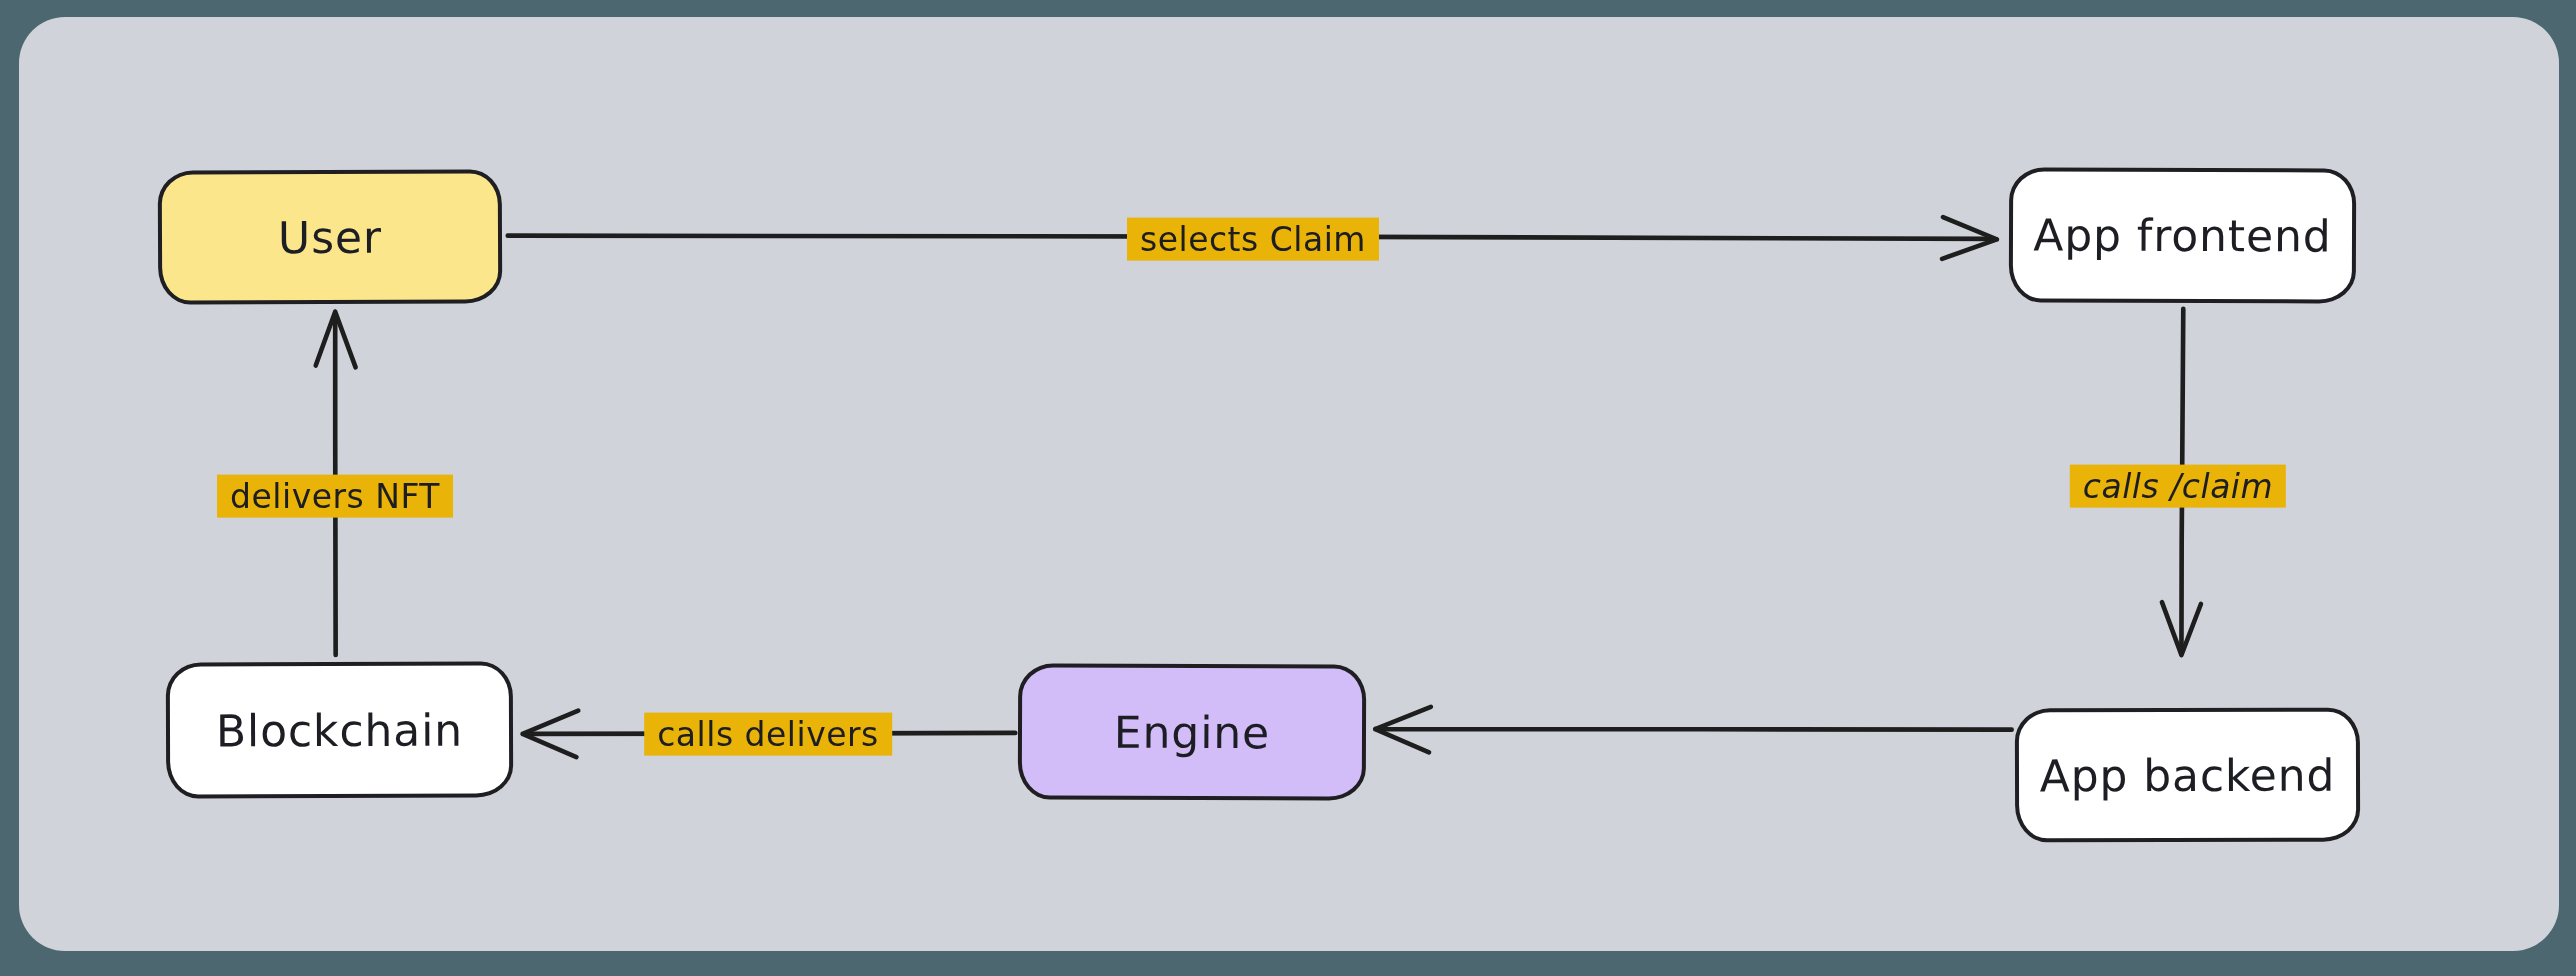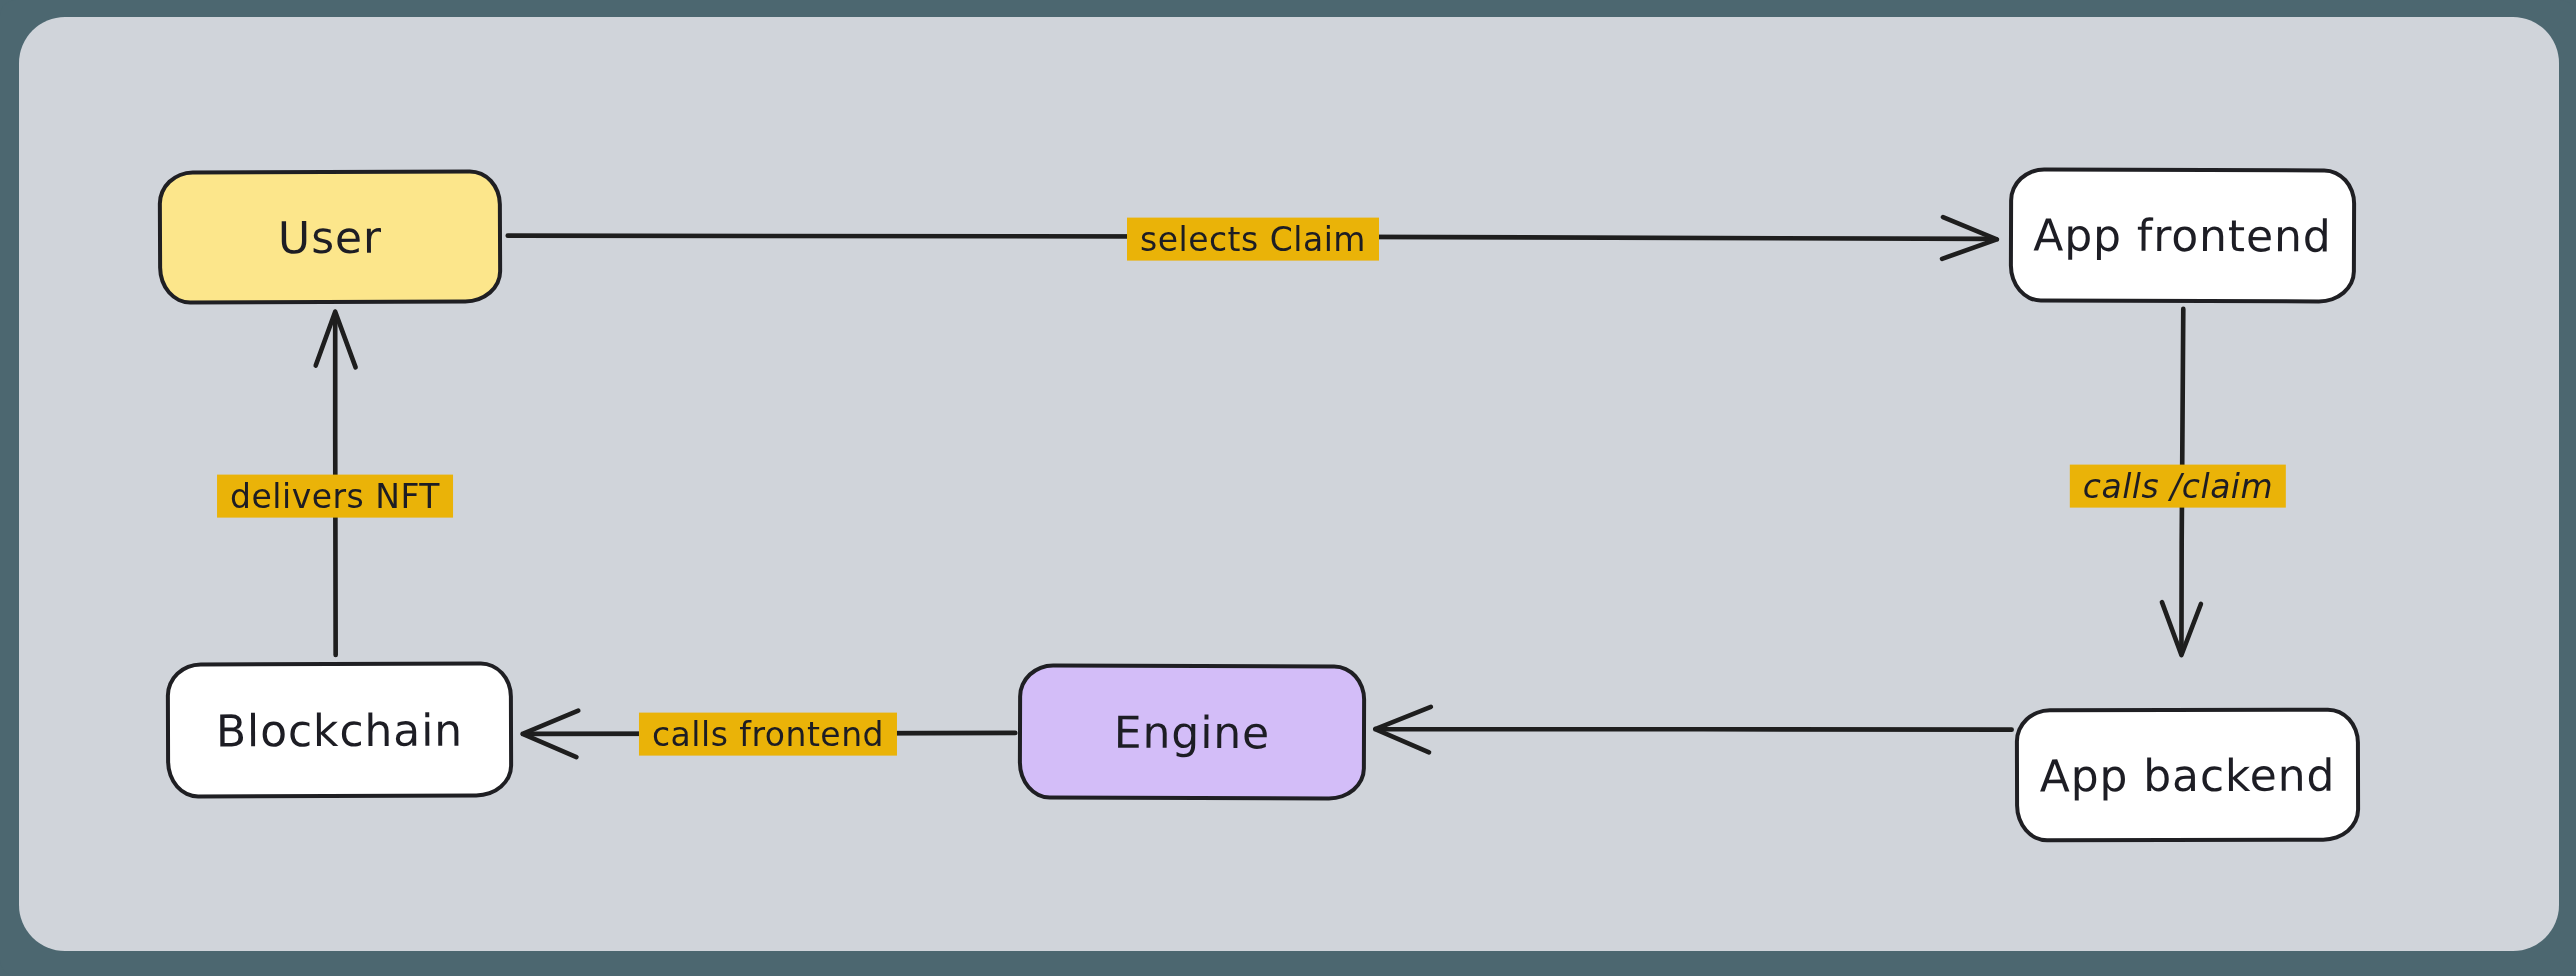--- a/index.html
+++ b/index.html
@@ -101,16 +101,16 @@
   </svg>
 
   <div class="node" id="n-user">User</div>
   <div class="node" id="n-frontend">App frontend</div>
   <div class="node" id="n-backend">App backend</div>
   <div class="node" id="n-engine">Engine</div>
   <div class="node" id="n-blockchain">Blockchain</div>
 
   <div class="edge-label" id="l-selects-claim">selects Claim</div>
   <div class="edge-label" id="l-calls-claim">calls /claim</div>
-  <div class="edge-label" id="l-calls-contract">calls frontend</div>
+  <div class="edge-label" id="l-calls-contract">calls delivers</div>
   <div class="edge-label" id="l-delivers-nft">delivers NFT</div>
 </div>
 
 
 </body></html>

